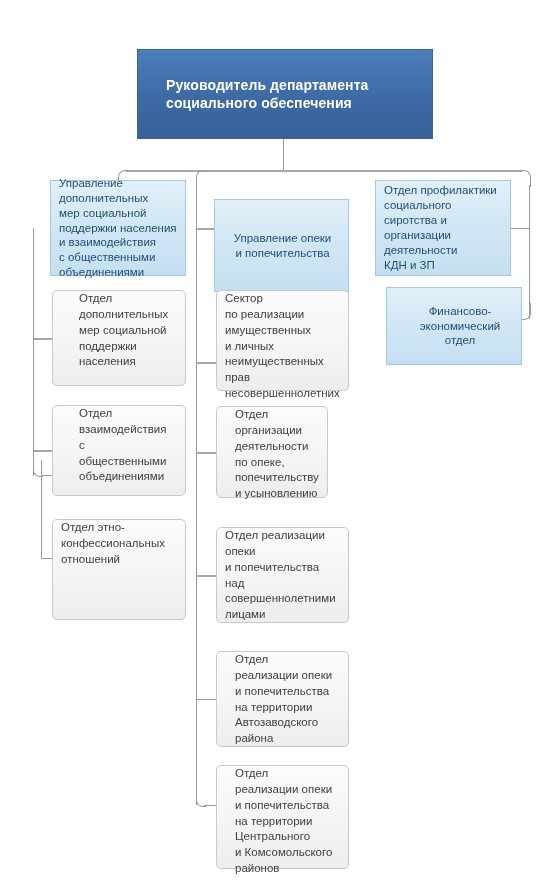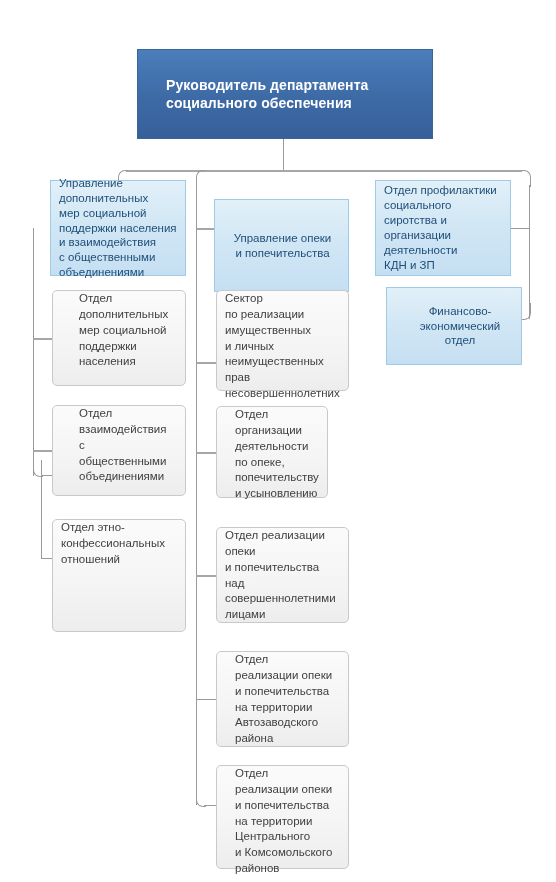--- a/index.html
+++ b/index.html
@@ -161,21 +161,21 @@
 населения</span>
   </div>
 
   <div class="node gray indent" style="left:52px; top:405px; width:134px; height:91px;">
     <span class="txt">Отдел
 взаимодействия
 с общественными
 объединениями</span>
   </div>
 
-  <div class="node gray" style="left:52px; top:519px; width:134px; height:113px;">
+  <div class="node gray" style="left:52px; top:519px; width:134px; height:101px;">
     <span class="txt">Отдел этно-
 конфессиональных
 отношений</span>
   </div>
 
   <div class="node blue center" style="left:214px; top:180px; width:135px; height:93px;margin-top:19px;">
     <span class="txt">Управление опеки
 и попечительства</span>
   </div>
 

